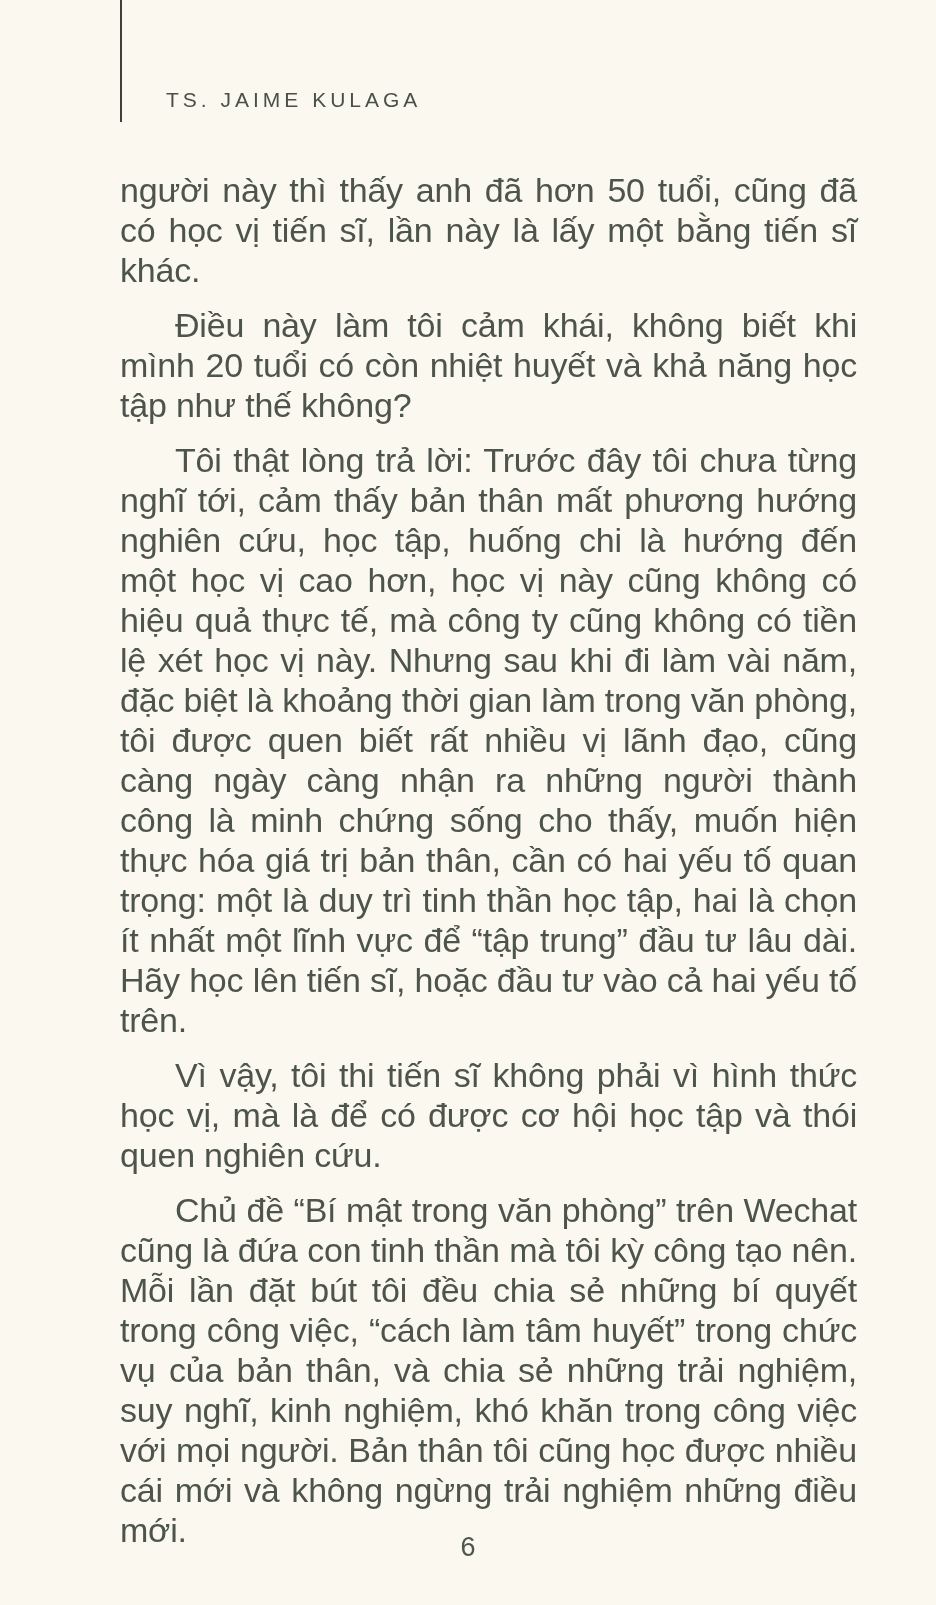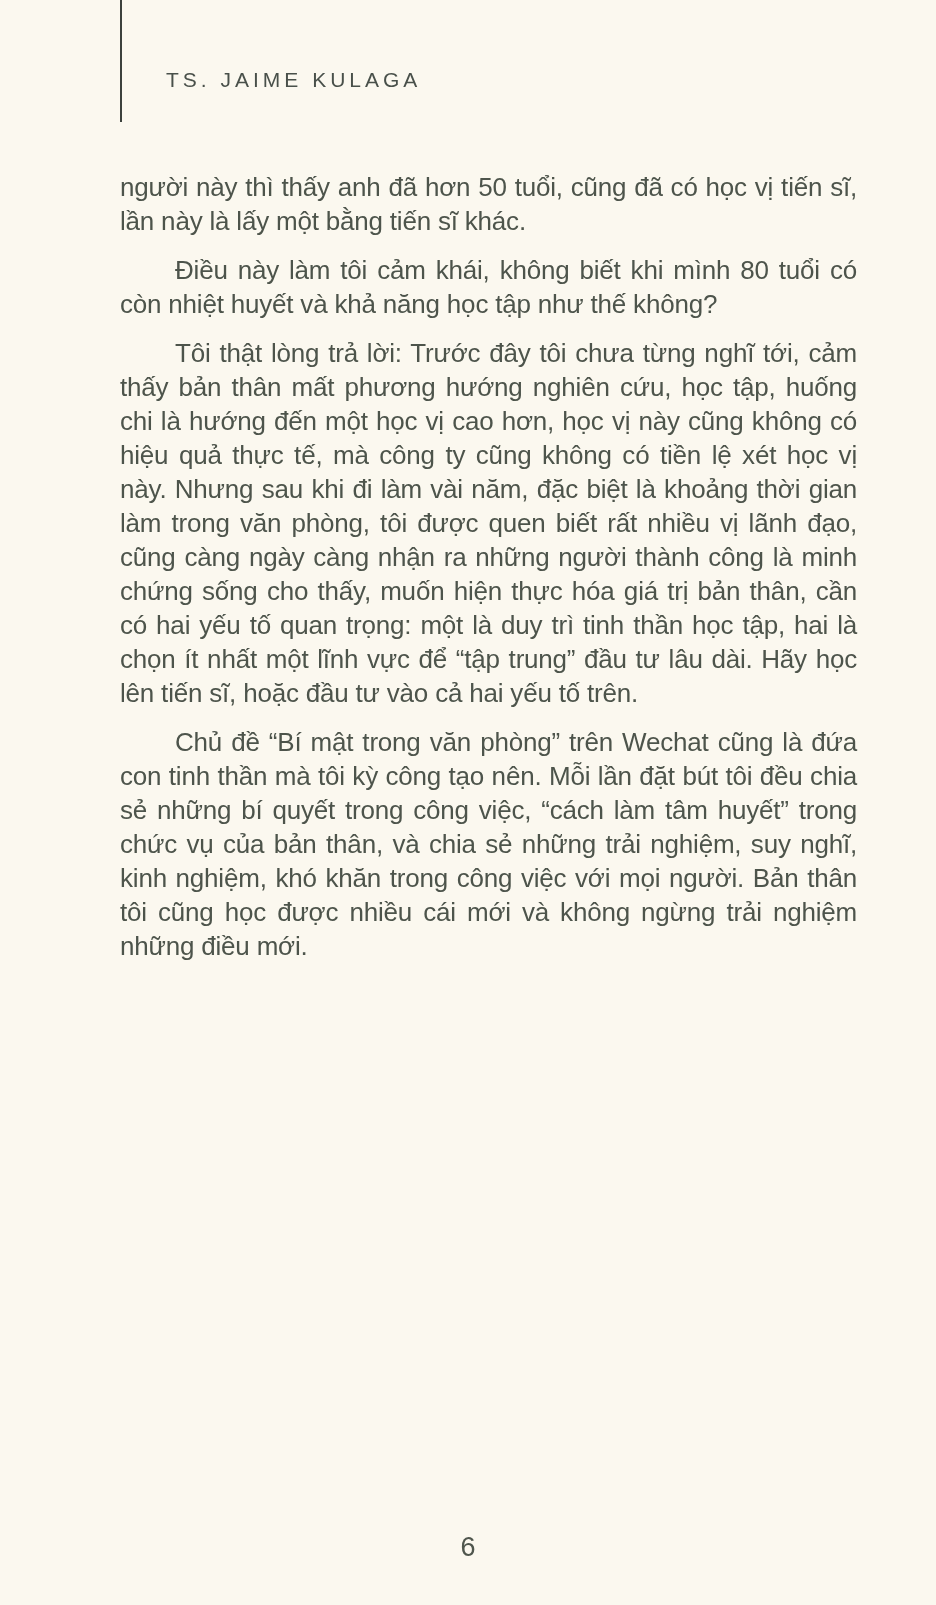--- a/index.html
+++ b/index.html
@@ -20,35 +20,35 @@
     position:absolute;inset:0;
   }
   .rule-vertical{
     position:absolute;
     left:120px;top:0;
     width:2px;height:122px;
     background:var(--rule);
   }
   .running-header{
     position:absolute;
-    left:166px;top:68px;
+    left:166px;top:88px;
     font-size:21px;
     letter-spacing:4px;
     font-weight:500;
     color:#49504a;
   }
   .text-block{
     position:absolute;
     left:120px;top:170px;
     width:737px;
   }
   .para{
     margin:0 0 15px 0;
-    font-size:26px;
-    line-height:34px;
+    font-size:34px;
+    line-height:40px;
     text-align:justify;
     color:var(--text);
     letter-spacing:-0.2px;
   }
   .para.indent{
     text-indent:55px;
   }
   .page-number{
     position:absolute;
     left:0;right:0;
@@ -59,18 +59,19 @@
   }
 </style>
 </head>
 <body>
 
 <div class="page">
   <div class="rule-vertical"></div>
   <div class="running-header">TS. JAIME KULAGA</div>
   <div class="text-block">
       <p class="para">người này thì thấy anh đã hơn 50 tuổi, cũng đã có học vị tiến sĩ, lần này là lấy một bằng tiến sĩ khác.</p>
-      <p class="para indent">Điều này làm tôi cảm khái, không biết khi mình 80 tuổi có còn nhiệt huyết và khả năng học tập như thế không?</p>
+      <p class="para indent">Điều này làm tôi cảm khái, không biết khi mình 20 tuổi có còn nhiệt huyết và khả năng học tập như thế không?</p>
       <p class="para indent">Tôi thật lòng trả lời: Trước đây tôi chưa từng nghĩ tới, cảm thấy bản thân mất phương hướng nghiên cứu, học tập, huống chi là hướng đến một học vị cao hơn, học vị này cũng không có hiệu quả thực tế, mà công ty cũng không có tiền lệ xét học vị này. Nhưng sau khi đi làm vài năm, đặc biệt là khoảng thời gian làm trong văn phòng, tôi được quen biết rất nhiều vị lãnh đạo, cũng càng ngày càng nhận ra những người thành công là minh chứng sống cho thấy, muốn hiện thực hóa giá trị bản thân, cần có hai yếu tố quan trọng: một là duy trì tinh thần học tập, hai là chọn ít nhất một lĩnh vực để “tập trung” đầu tư lâu dài. Hãy học lên tiến sĩ, hoặc đầu tư vào cả hai yếu tố trên.</p>
+      <p class="para indent">Vì vậy, tôi thi tiến sĩ không phải vì hình thức học vị, mà là để có được cơ hội học tập và thói quen nghiên cứu.</p>
       <p class="para indent">Chủ đề “Bí mật trong văn phòng” trên Wechat cũng là đứa con tinh thần mà tôi kỳ công tạo nên. Mỗi lần đặt bút tôi đều chia sẻ những bí quyết trong công việc, “cách làm tâm huyết” trong chức vụ của bản thân, và chia sẻ những trải nghiệm, suy nghĩ, kinh nghiệm, khó khăn trong công việc với mọi người. Bản thân tôi cũng học được nhiều cái mới và không ngừng trải nghiệm những điều mới.</p>
     </div>
   <div class="page-number">6</div>
 </div>
 
 </body></html>

